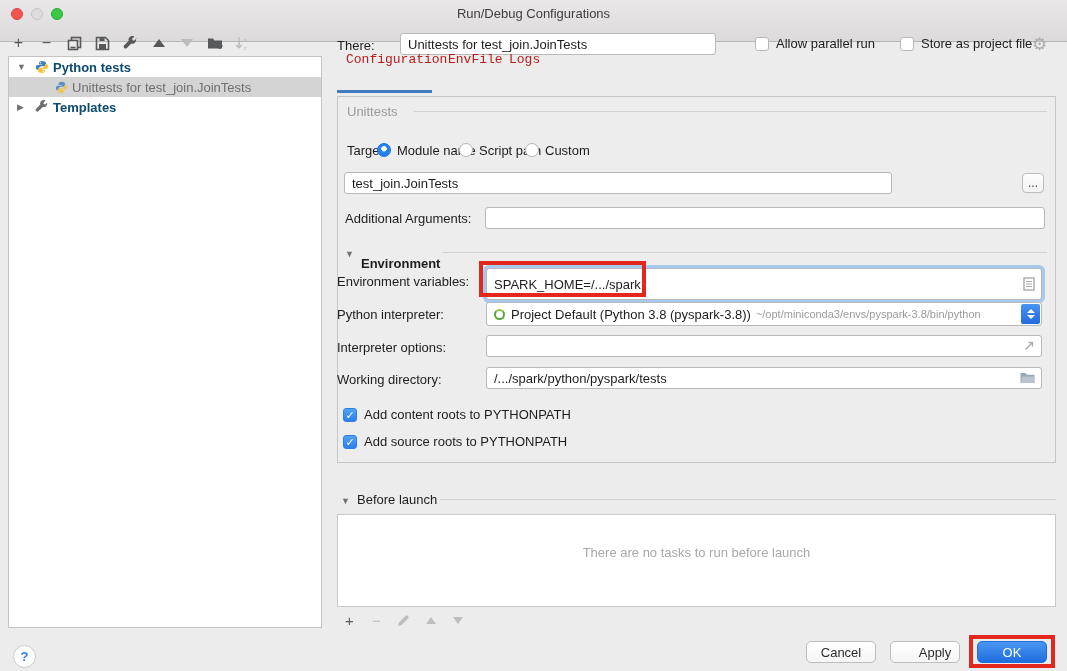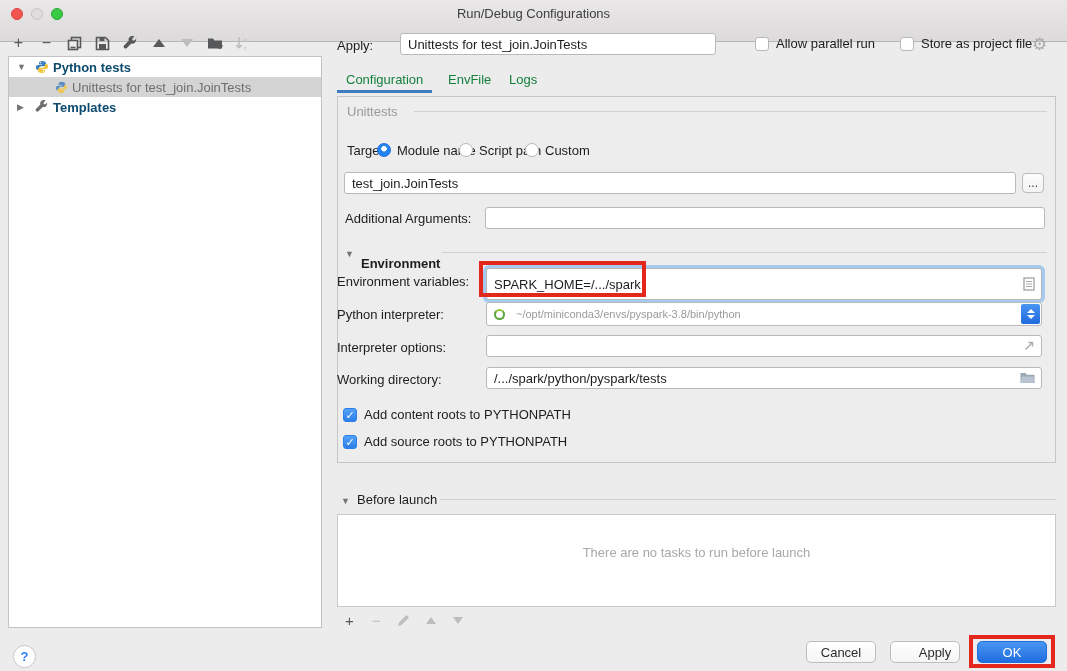--- a/index.html
+++ b/index.html
@@ -50,21 +50,21 @@
   }
   .checkbox { position:absolute; display:flex; align-items:center; gap:7px; }
   .cb-box { width:14px; height:14px; border:1px solid #b7b7b7; border-radius:3px; background:#fff; flex:0 0 auto; }
   .cb-box.checked {
     background:linear-gradient(#53a2f9,#2d7fe8); border-color:#2d7fe8;
     color:#fff; font-size:11px; line-height:13px; text-align:center; font-weight:bold;
   }
   .gear { position:absolute; color:#ababab; font-size:17px; }
 
   
-  .tab { position:absolute; top:72px; color:#15803d; }
+  .tab { position:absolute; top:52px; color:#b91c1c;font-family:Liberation Mono, monospace; }
   .tab-underline { position:absolute; height:3px; background:#3f7dc0; }
 
   
   .config-panel {
     position:absolute; left:337px; top:96px; width:719px; height:367px;
     background:#eeedee; border:1px solid #c6c4c5;
   }
   .group-line { position:absolute; height:1px; background:#d2d0d1; }
   .group-label { position:absolute; color:#9a9a9a; }
   .sec-arrow { position:absolute; font-size:9px; color:#727272; }
@@ -189,21 +189,21 @@
     <span class="arrow">▶</span>
     <span class="icon" style="margin-left:8px;">
       <svg width="14" height="14" viewBox="0 0 16 16">
           <path fill="#6e6e6e" d="M14.6 3.1c-.1-.3-.5-.4-.7-.2L11.8 5l-1.7-.4L9.7 3l2.1-2.1c.2-.2.1-.6-.2-.7-1.7-.5-3.6 0-4.7 1.1-1 1-1.3 2.5-.8 3.8l-4.8 4.8c-.8.8-.8 2 0 2.8.8.8 2 .8 2.8 0l4.8-4.8c1.3.5 2.8.2 3.8-.8 1.1-1.1 1.6-3 .9-4z"></path>
         </svg>
     </span>
     <span class="lbl bold">Templates</span>
   </div>
 </div>
 
-<div class="label" style="left:337px; top:38px;">Apply:</div>
+<div class="label" style="left:337px; top:38px;">There:</div>
 <div class="field" style="left:400px; top:33px; width:316px; height:22px;">
   <span>Unittests for test_join.JoinTests</span>
 </div>
 <div class="checkbox" style="left:755px; top:36px;">
   <span class="cb-box"></span>
   <span>Allow parallel run</span>
 </div>
 <div class="checkbox" style="left:900px; top:36px;">
   <span class="cb-box"></span>
   <span>Store as project file</span>
@@ -221,21 +221,21 @@
 <div class="group-line" style="left:414px; top:111px; width:633px;"></div>
 
 <div class="label" style="left:347px; top:143px;">Target:</div>
 <div class="radio sel" style="left:377px; top:143px;"></div>
 <div class="label" style="left:397px; top:143px;">Module name</div>
 <div class="radio" style="left:459px; top:143px;"></div>
 <div class="label" style="left:479px; top:143px;">Script path</div>
 <div class="radio" style="left:525px; top:143px;"></div>
 <div class="label" style="left:545px; top:143px;">Custom</div>
 
-<div class="field" style="left:344px; top:172px; width:672px; height:22px;">
+<div class="field" style="left:344px; top:172px; width:548px; height:22px;">
   <span>test_join.JoinTests</span>
 </div>
 <div class="browse-btn" style="left:1022px; top:173px; width:22px; height:20px;">...</div>
 
 <div class="label" style="left:345px; top:211px;">Additional Arguments:</div>
 <div class="field" style="left:485px; top:207px; width:560px; height:22px;">
   <span></span>
 </div>
 
 <div class="sec-arrow" style="left:345px; top:249px;">▼</div>
@@ -252,20 +252,21 @@
           <path d="M3 4.5h6M3 7h6M3 9.5h6"></path>
         </g>
       </svg>
   </span>
 </div>
 <div class="red-annot" style="left:479px; top:261px; width:167px; height:36px;"></div>
 
 <div class="label" style="left:337px; top:307px;">Python interpreter:</div>
 <div class="field" style="left:486px; top:302px; width:556px; height:24px; padding-right:24px;">
   <span class="conda-ring"></span>
+  <span style="white-space:nowrap;">Project Default (Python 3.8 (pyspark-3.8))</span>
   <span class="gray-path" style="white-space:nowrap;">~/opt/miniconda3/envs/pyspark-3.8/bin/python</span>
   <span class="stepper">
     <span class="chev up"></span>
       <span class="chev dn"></span>
   </span>
 </div>
 
 <div class="label" style="left:337px; top:340px;">Interpreter options:</div>
 <div class="field" style="left:486px; top:335px; width:556px; height:22px;">
   <span></span>

